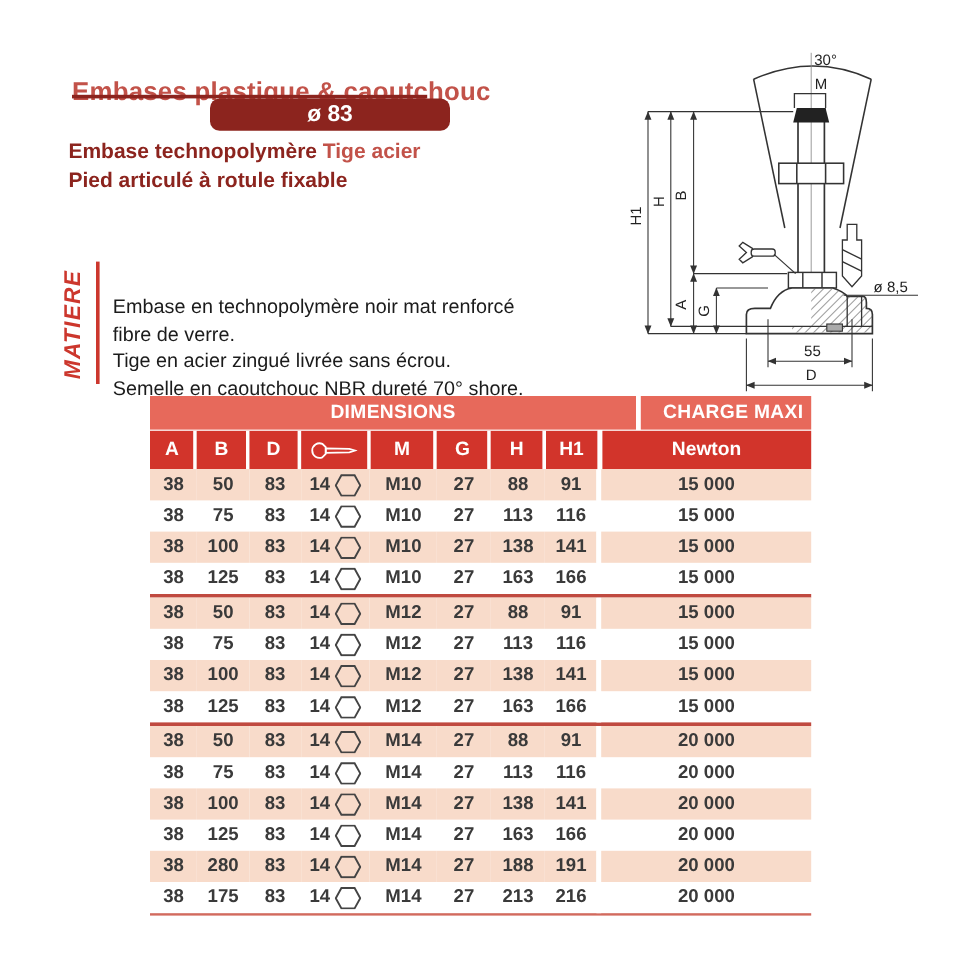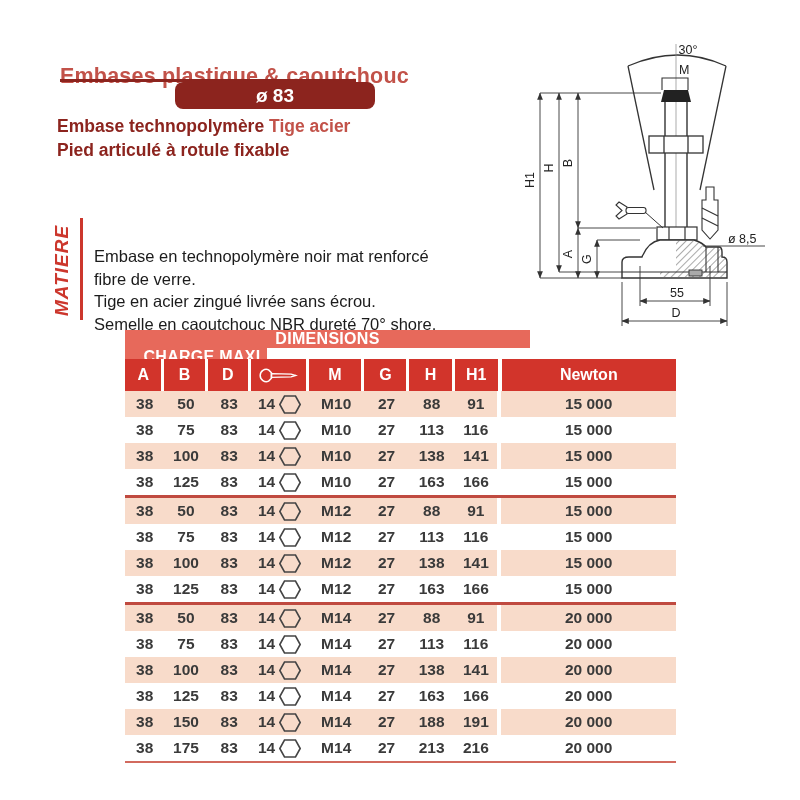--- a/index.html
+++ b/index.html
@@ -55,21 +55,21 @@
   }
   .material-text{
     position:absolute;left:94px;top:219px;width:400px;
     font-size:16.5px;line-height:22.5px;color:var(--ink);font-weight:500;margin-top:26px;
   }
   
   .drawing{position:absolute;left:515px;top:33px;width:280px;height:300px;}
   .drawing text{font-family:"Liberation Sans",sans-serif;font-size:12.5px;fill:#222;}
   
   .dtable{position:absolute;left:125px;top:330px;width:551px;}
-  .thead-light{display:flex;height:28px;flex-direction:column;}
+  .thead-light{display:flex;height:28px;}
   .thead-light .hl{
     background:var(--hdr-light);color:#fff;font-weight:bold;font-size:16px;
     display:flex;align-items:center;justify-content:center;letter-spacing:.3px;
   }
   .hl.dims{width:405px;}
   .hl.charge{width:142px;padding-left:12px;}
   .hgap{width:4px;background:#fff;}
   .thead-dark{display:flex;height:32px;margin-top:1px;}
   .thead-dark .hc{
     background:var(--hdr-dark);color:#fff;font-weight:bold;font-size:16px;
@@ -426,21 +426,21 @@
         </div>
         <div class="tcell c4">M14</div>
         <div class="tcell c5">27</div>
         <div class="tcell c6">163</div>
         <div class="tcell c7">166</div>
         <div class="tcell cgap"></div>
         <div class="tcell c8">20 000</div>
       </div>
       <div class="trow">
         <div class="tcell c0">38</div>
-        <div class="tcell c1">150</div>
+        <div class="tcell c1">280</div>
         <div class="tcell c2">83</div>
         <div class="tcell c3">
           <span>14</span>
           <svg class="hex-icon" width="22" height="19" viewBox="0 0 22 19">
     <polygon points="5.5,1 16.5,1 21.2,9.5 16.5,18 5.5,18 0.8,9.5" fill="none" stroke="#444" stroke-width="1.6"></polygon>
   </svg>
         </div>
         <div class="tcell c4">M14</div>
         <div class="tcell c5">27</div>
         <div class="tcell c6">188</div>

